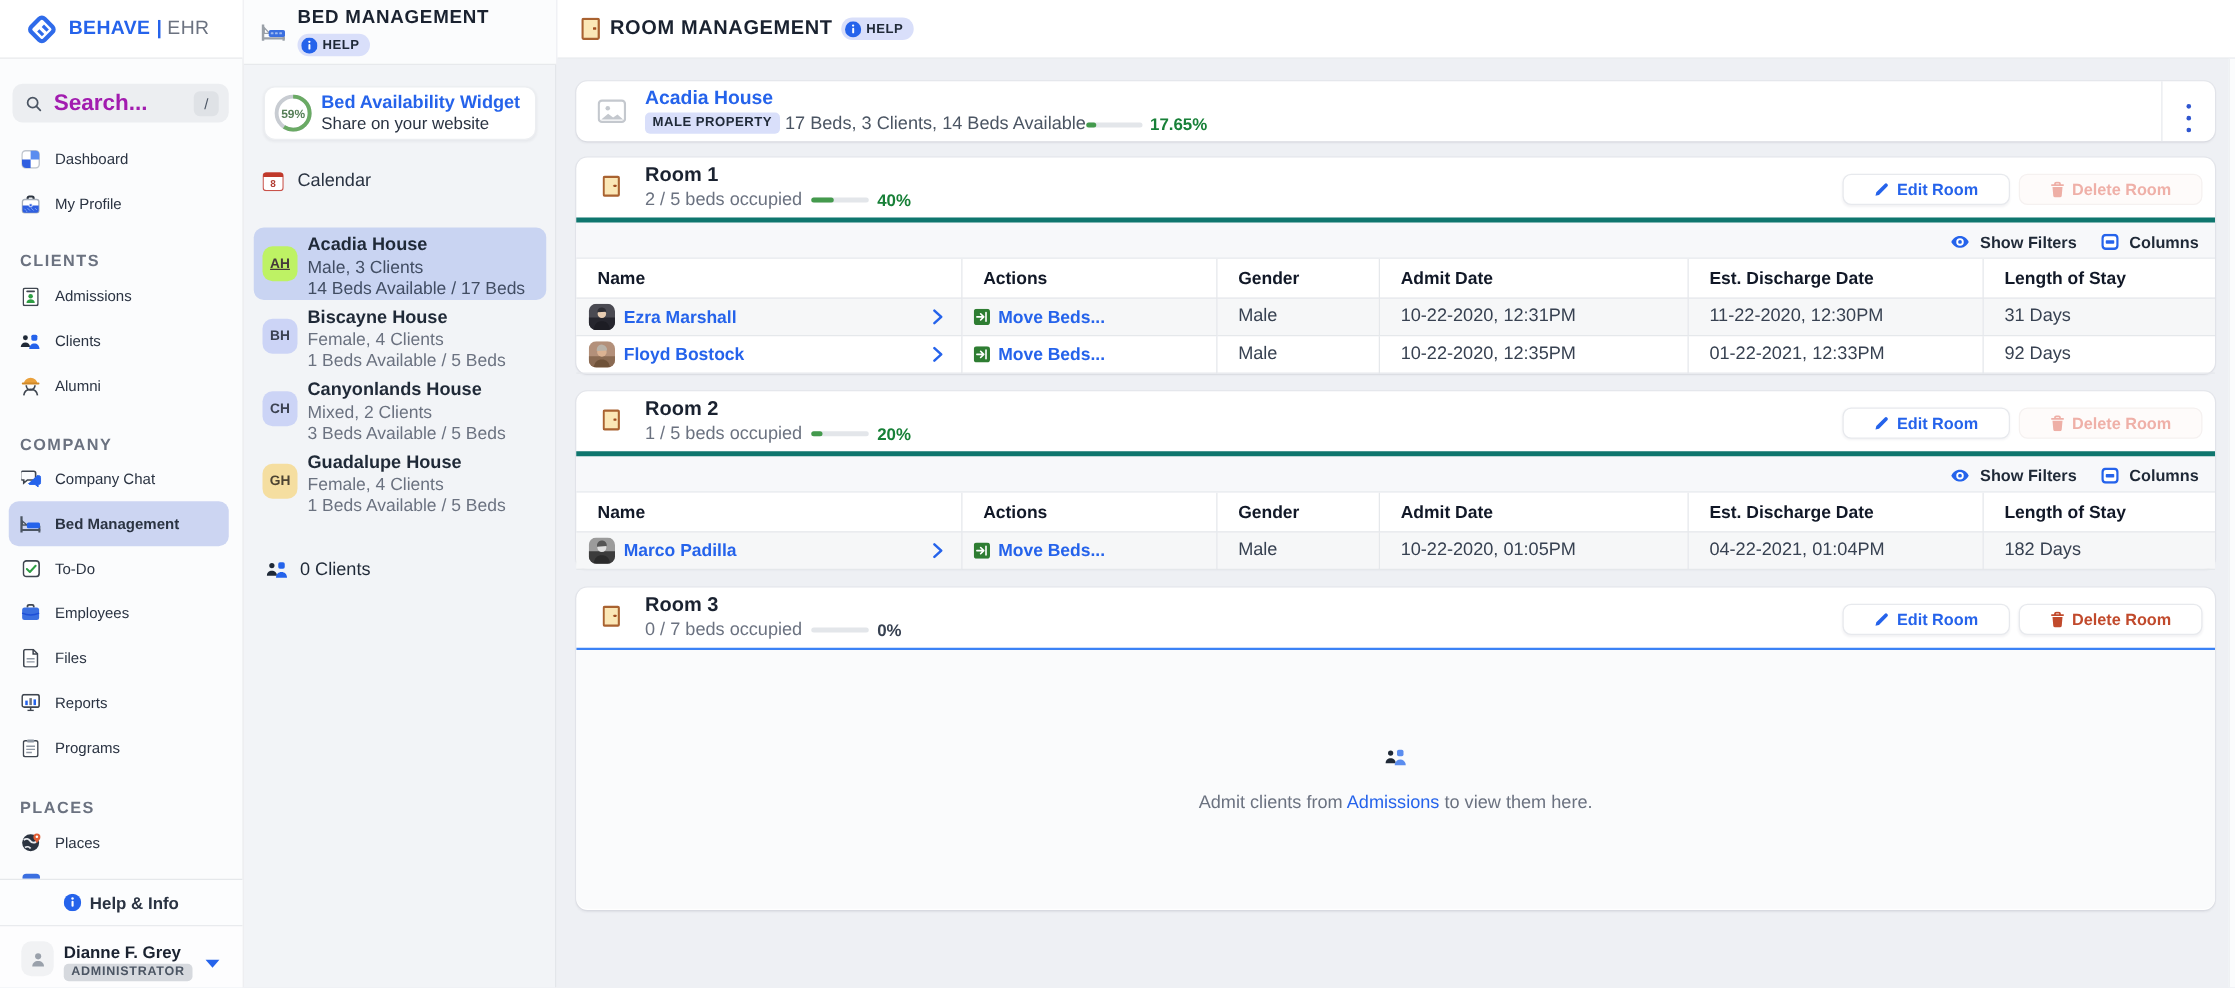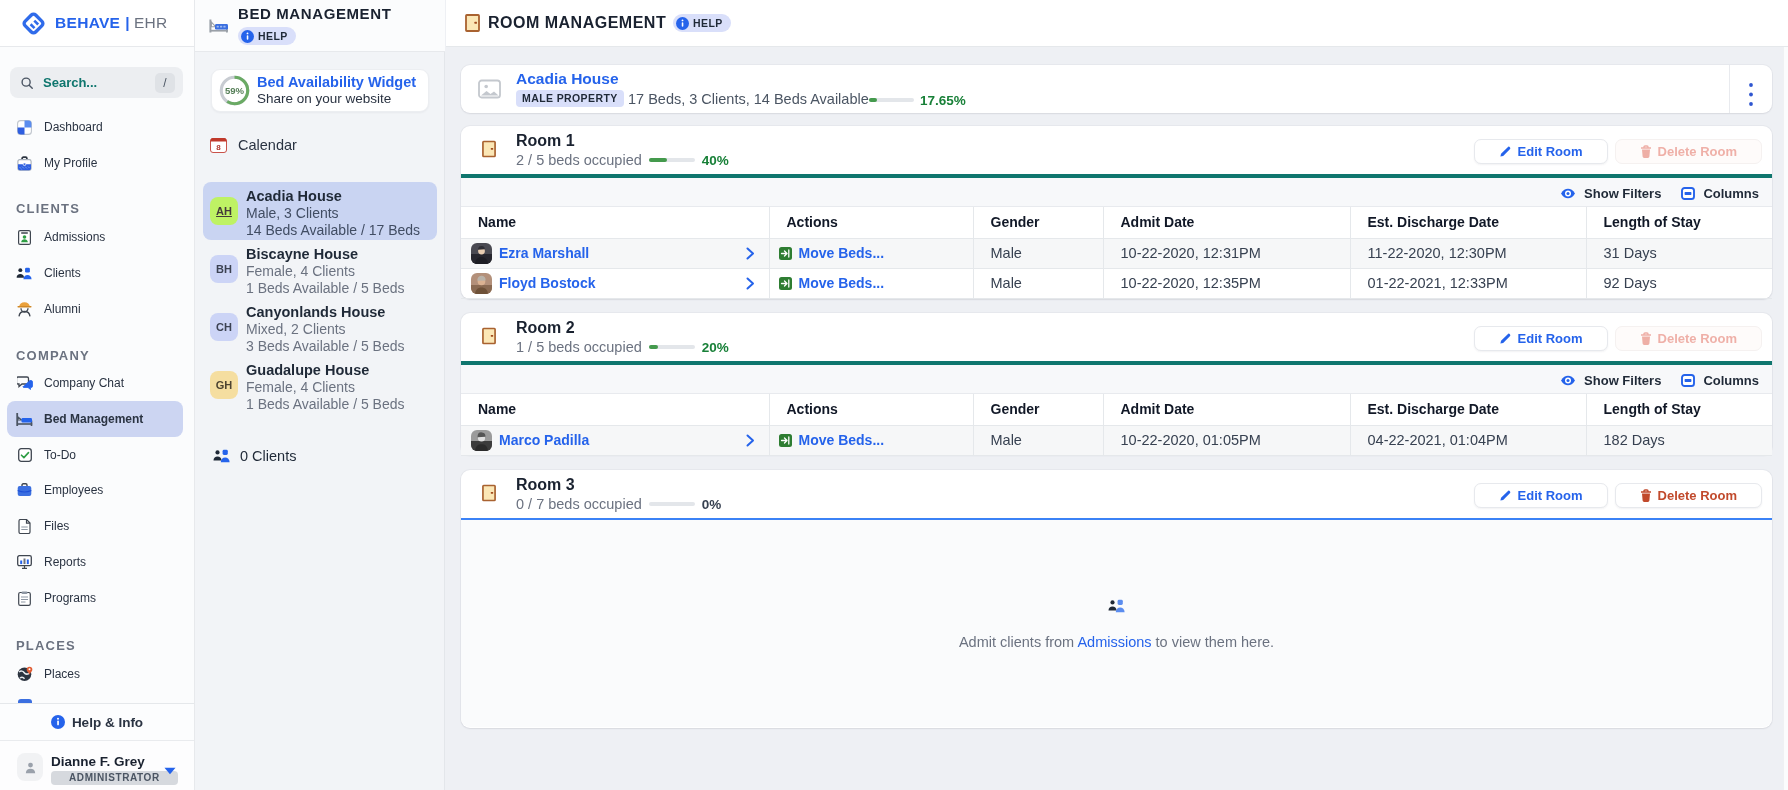--- a/index.html
+++ b/index.html
@@ -7,21 +7,21 @@
 body { font-family:"Liberation Sans", sans-serif; background:#eef0f4; position:relative; -webkit-font-smoothing:antialiased; }
 .abs { position:absolute; }
 
 
 #side1 { position:absolute; left:0; top:0; width:195px; height:790px; background:#fbfcfd; border-right:1px solid #e7e9ec; }
 #side1 .logo { height:47px; background:#fff; border-bottom:1px solid #e7e9ec; display:flex; align-items:center; padding-left:21px; }
 .logoword { font-size:15.5px; font-weight:bold; color:#2563eb; letter-spacing:0.3px; margin-left:9px; }
 .logoword .bar { color:#2563eb; font-weight:bold; margin:0 4px 0 5px; }
 .logoword .ehr { color:#6b7280; font-weight:normal; }
 .search { position:absolute; left:10px; top:67px; width:173px; height:31px; background:#eceef1; border-radius:8px; display:flex; align-items:center; padding:0 8px 0 10px; }
-.search .stext { color:#0f766e; font-size:13px; font-weight:600; margin-left:9px; flex:1; }
+.search .stext { color:#a21caf; font-size:18px; font-weight:600; margin-left:9px; flex:1; }
 .search .skey { width:20px; height:20px; background:#dfe2e6; border-radius:5px; color:#4b5563; font-size:12px; display:flex; align-items:center; justify-content:center; }
 .nitem { position:absolute; left:0; width:194px; height:36px; display:flex; align-items:center; padding-left:16px; font-size:12px; color:#2a3342; }
 .nitem .nic { width:17px; height:17px; margin-right:11px; display:flex; align-items:center; justify-content:center; flex:none; }
 .nitem.sel { background:#ccd5f2; border-radius:8px; left:7px; width:176px; padding-left:9px; font-weight:600; }
 .nhead { position:absolute; left:16px; font-size:13px; font-weight:bold; color:#6b7280; letter-spacing:1.2px; }
 .helpbar { position:absolute; left:0; top:703px; width:194px; height:37px; border-top:1px solid #e5e8eb; display:flex; align-items:center; justify-content:center; font-size:13.5px; font-weight:600; color:#2a3342; background:#fcfdfe; }
 .userbar { position:absolute; left:0; top:740px; width:194px; height:50px; background:#fdfdfe; border-top:1px solid #e9ebee; }
 
 
 #side2 { position:absolute; left:195px; top:0; width:250px; height:790px; background:#f2f4f7; border-right:1px solid #e3e6ea; }
@@ -221,21 +221,21 @@
     Help &amp; Info
   </div>
   <div class="userbar">
     <div class="abs" style="left:17px;top:12px;width:26px;height:28px;background:#f1f2f4;border-radius:8px;display:flex;align-items:center;justify-content:center;">
       <svg width="15" height="15" viewBox="0 0 16 16">
           <circle cx="8" cy="5.4" r="2.6" fill="#9aa1ab"></circle>
           <path d="M3 14c0-3 2.2-4.6 5-4.6s5 1.6 5 4.6z" fill="#9aa1ab"></path>
         </svg>
     </div>
     <div class="abs" style="left:51px;top:13px;font-size:13.5px;font-weight:bold;color:#1a2230;">Dianne F. Grey</div>
-    <div class="abs" style="left:51px;top:30px;background:#d6d9de;border-radius:4px;height:14px;padding:0 18px;font-size:10px;font-weight:bold;color:#4b5563;letter-spacing:0.6px;line-height:14px;">ADMINISTRATOR</div>
+    <div class="abs" style="left:51px;top:30px;background:#d6d9de;border-radius:4px;height:14px;padding:0 6px;font-size:10px;font-weight:bold;color:#4b5563;letter-spacing:0.6px;line-height:14px;">ADMINISTRATOR</div>
     <svg class="abs" style="left:164px;top:26px" width="12" height="8" viewBox="0 0 13 8">
         <path d="M0.5 0.5 h12 l-6 7 z" fill="#2563eb"></path>
       </svg>
   </div>
 </div>
 
 <div id="side2">
   <div class="s2head">
     <svg class="abs" style="left:14px;top:19px" width="20" height="14" viewBox="0 0 20 14" id="bedbig">
         <path d="M1.4 0.5 v13" stroke="#9aa0a8" stroke-width="2"></path>

